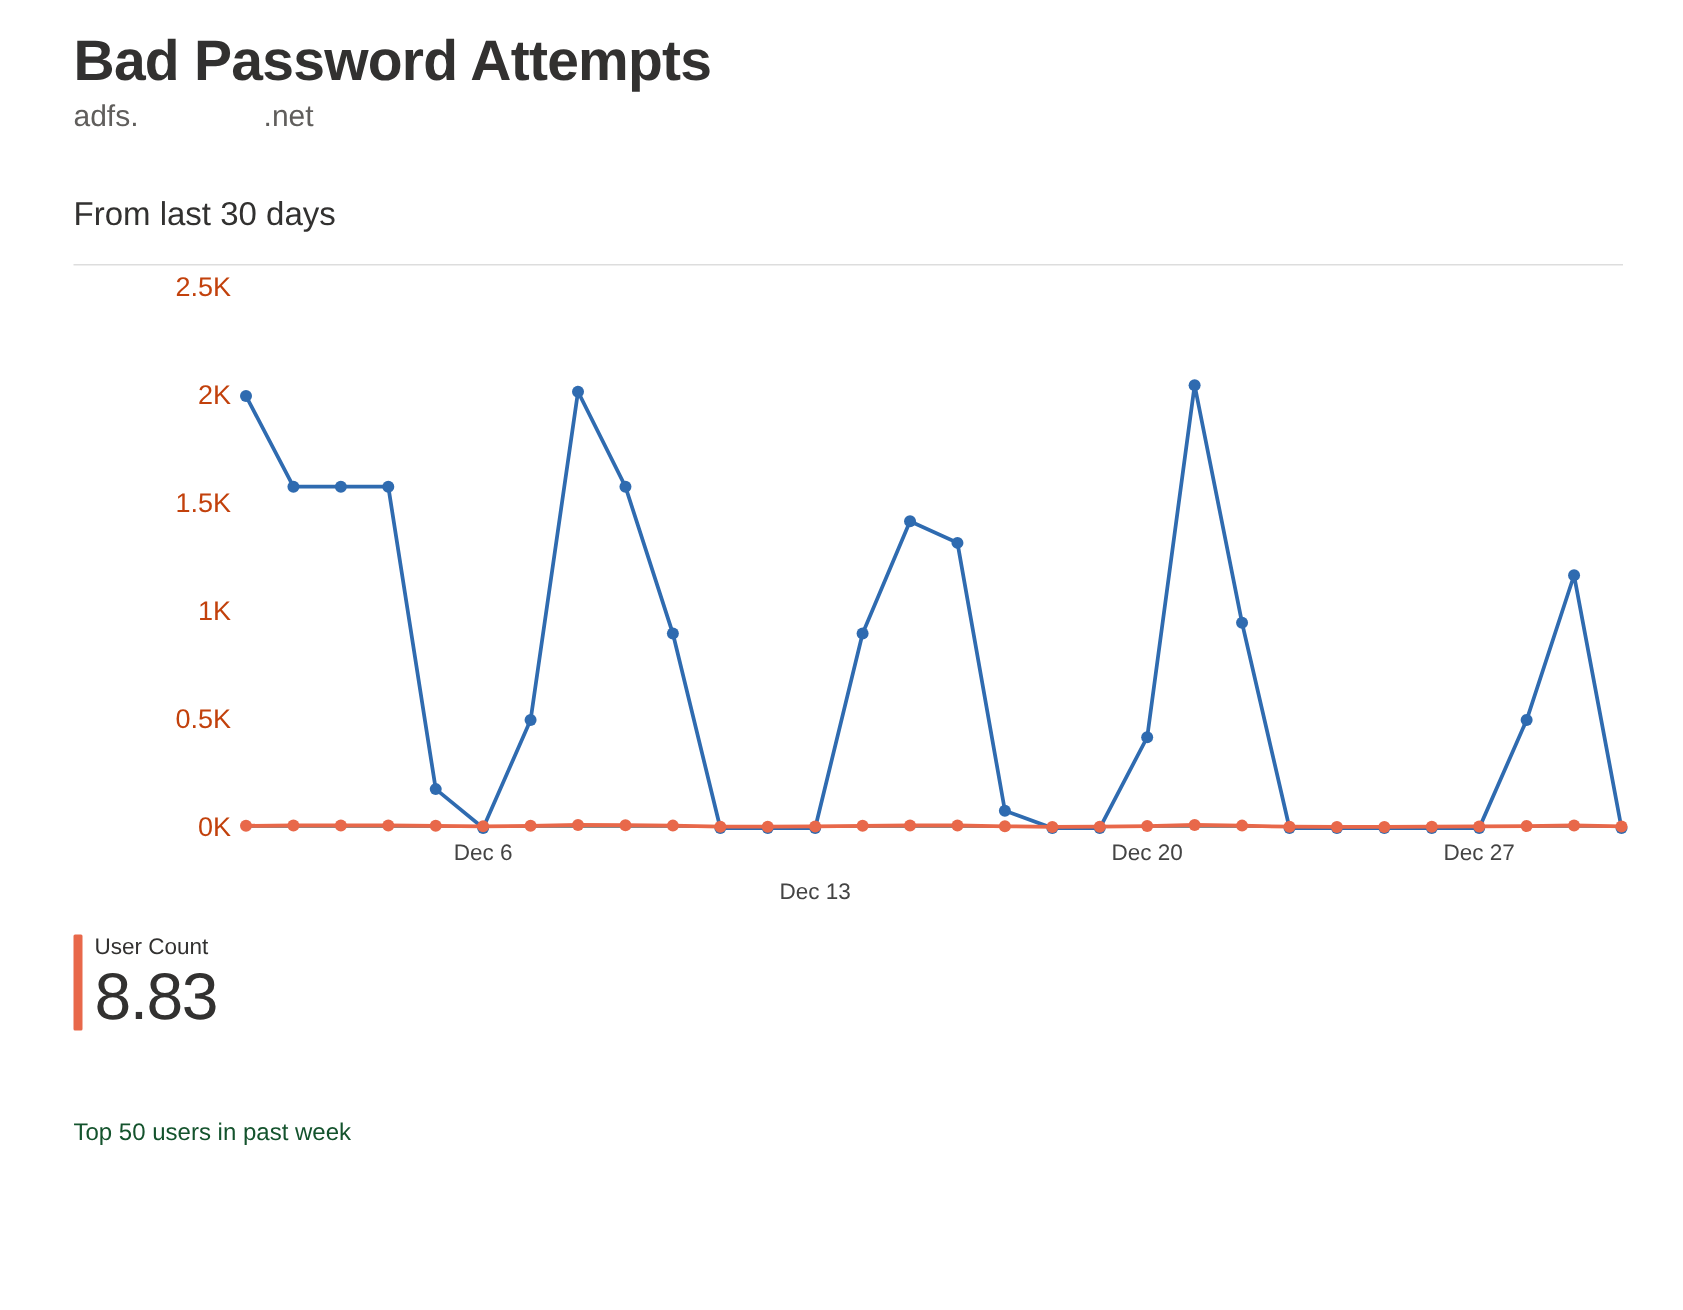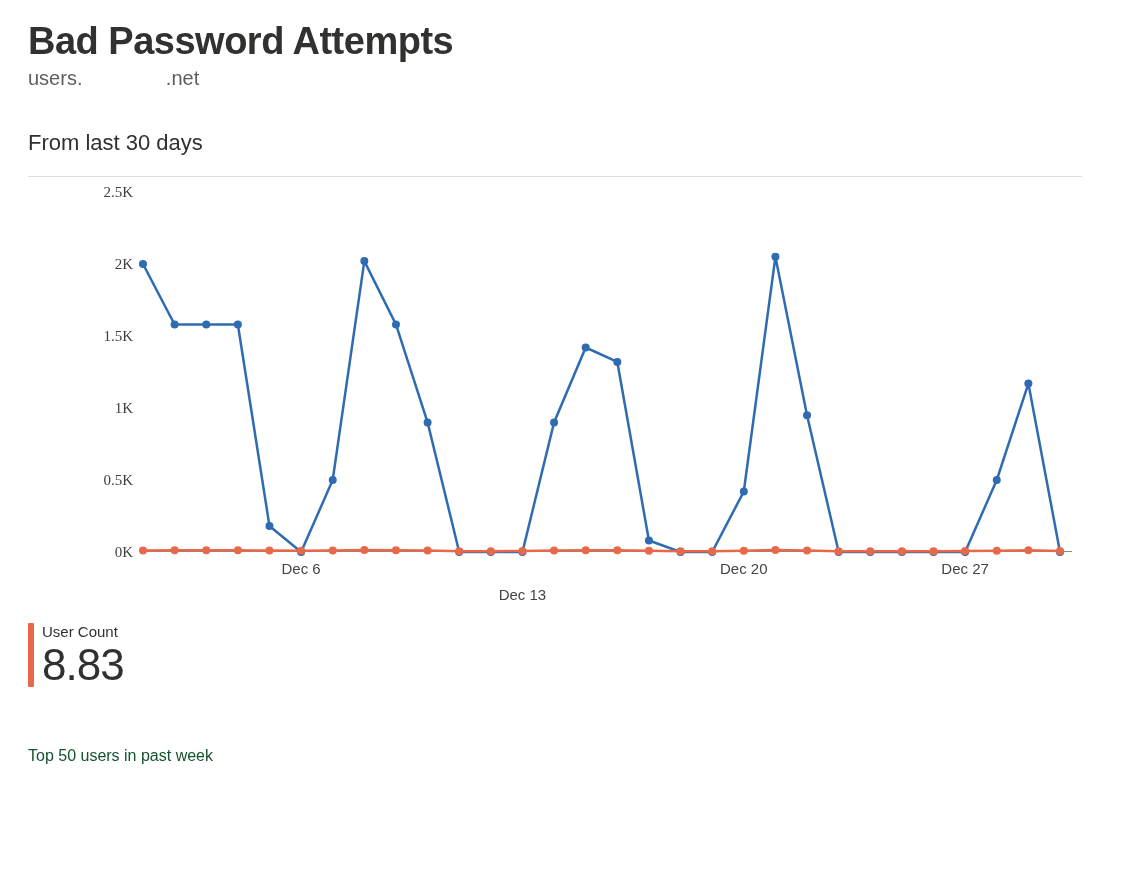--- a/index.html
+++ b/index.html
@@ -1,39 +1,39 @@
 <!DOCTYPE html>
 <html><head>
 <meta charset="utf-8">
 <style>
   html,body{margin:0;padding:0;background:#fff;font-family:"Segoe UI",Arial,sans-serif;color:#323130;}
-  .page{width:1122px;min-height:873px;box-sizing:border-box;padding:20px 40px 20px 28px;}
+  .page{width:1122px;min-height:873px;box-sizing:border-box;padding:20px 40px 20px 49px;}
   .title{font-size:38px;font-weight:600;letter-spacing:-.5px;margin:0;}
   .subtitle{font-size:20px;color:#605e5c;margin-top:4px;}
   .period{font-size:22px;color:#323130;margin-top:40px;}
   .chart-wrap{margin-top:20px;border-top:1px solid #ddd;position:relative;height:430px;}
   .plot{position:absolute;left:115px;right:10px;top:15px;bottom:55px;}
   .xbase{position:absolute;left:0;right:0;bottom:0;height:1px;background:#888;}
-  .ytick{position:absolute;right:100%;transform:translateY(-50%);font-size:15px;color:#404040;padding-right:10px;white-space:nowrap;font-family:Liberation Serif, serif;}
+  .ytick{position:absolute;right:100%;transform:translateY(-50%);font-size:18px;color:#c2410c;padding-right:10px;white-space:nowrap;}
   .xtick{position:absolute;top:100%;transform:translateX(-50%);font-size:15px;color:#444;padding-top:8px;white-space:nowrap;}
   svg.lines{position:absolute;inset:0;width:100%;height:100%;overflow:visible;}
   .metrics{display:flex;gap:92px;margin-top:16px;}
   .metric{display:flex;align-items:stretch;}
   .metric-bar{width:6px;border-radius:1px;margin-right:8px;}
   .metric-label{font-size:15px;color:#323130;line-height:1.2;}
   .metric-value{font-size:44px;font-weight:400;line-height:1;letter-spacing:-1px;margin-top:2px;}
   .section2{font-size:16px;color:#14532d;margin-top:60px;}
 </style>
 </head>
 <body>
 <div class="page">
 
 <h1 class="title"><span>Bad Password Attempts</span></h1>
 <div class="subtitle">
-  <span>users.</span>&nbsp;&nbsp;&nbsp;&nbsp;&nbsp;&nbsp;&nbsp;&nbsp;&nbsp;&nbsp;&nbsp;&nbsp;&nbsp;&nbsp;&nbsp;<span>.net</span>
+  <span>adfs.</span>&nbsp;&nbsp;&nbsp;&nbsp;&nbsp;&nbsp;&nbsp;&nbsp;&nbsp;&nbsp;&nbsp;&nbsp;&nbsp;&nbsp;&nbsp;<span>.net</span>
 </div>
 
 <div class="period"><span>From last 30 days</span></div>
 
 <div class="chart-wrap">
   <div class="plot" id="plot">
     <div class="xbase"></div>
     <svg class="lines" id="svg">
           <path d="M0,72L31.620689655172413,132.48L63.241379310344826,132.48L94.86206896551724,132.48L126.48275862068965,334.08L158.1034482758621,360L189.72413793103448,288L221.34482758620692,69.12L252.9655172413793,132.48L284.58620689655174,230.4L316.2068965517242,360L347.8275862068965,360L379.44827586206895,360L411.0689655172414,230.4L442.68965517241384,155.52L474.3103448275862,169.92L505.9310344827586,348.48L537.5517241379309,360L569.1724137931035,360L600.7931034482758,299.52L632.4137931034484,64.80000000000001L664.0344827586207,223.2L695.655172413793,360L727.2758620689656,360L758.8965517241379,360L790.5172413793103,360L822.1379310344828,360L853.7586206896551,288L885.3793103448277,191.51999999999998L917,360" fill="none" stroke="#2F6BB0" stroke-width="2.5"></path>
           <circle cx="0" cy="72" r="4" fill="#2F6BB0"></circle>

